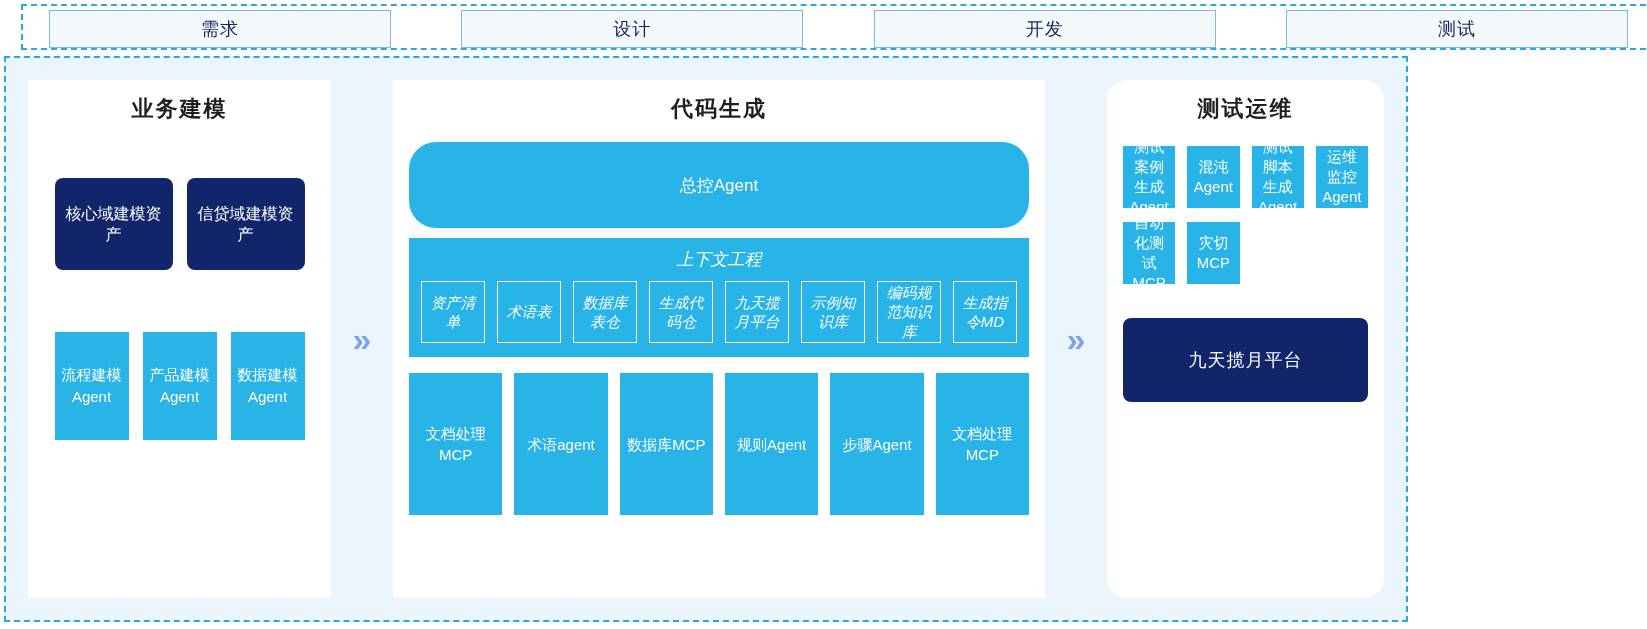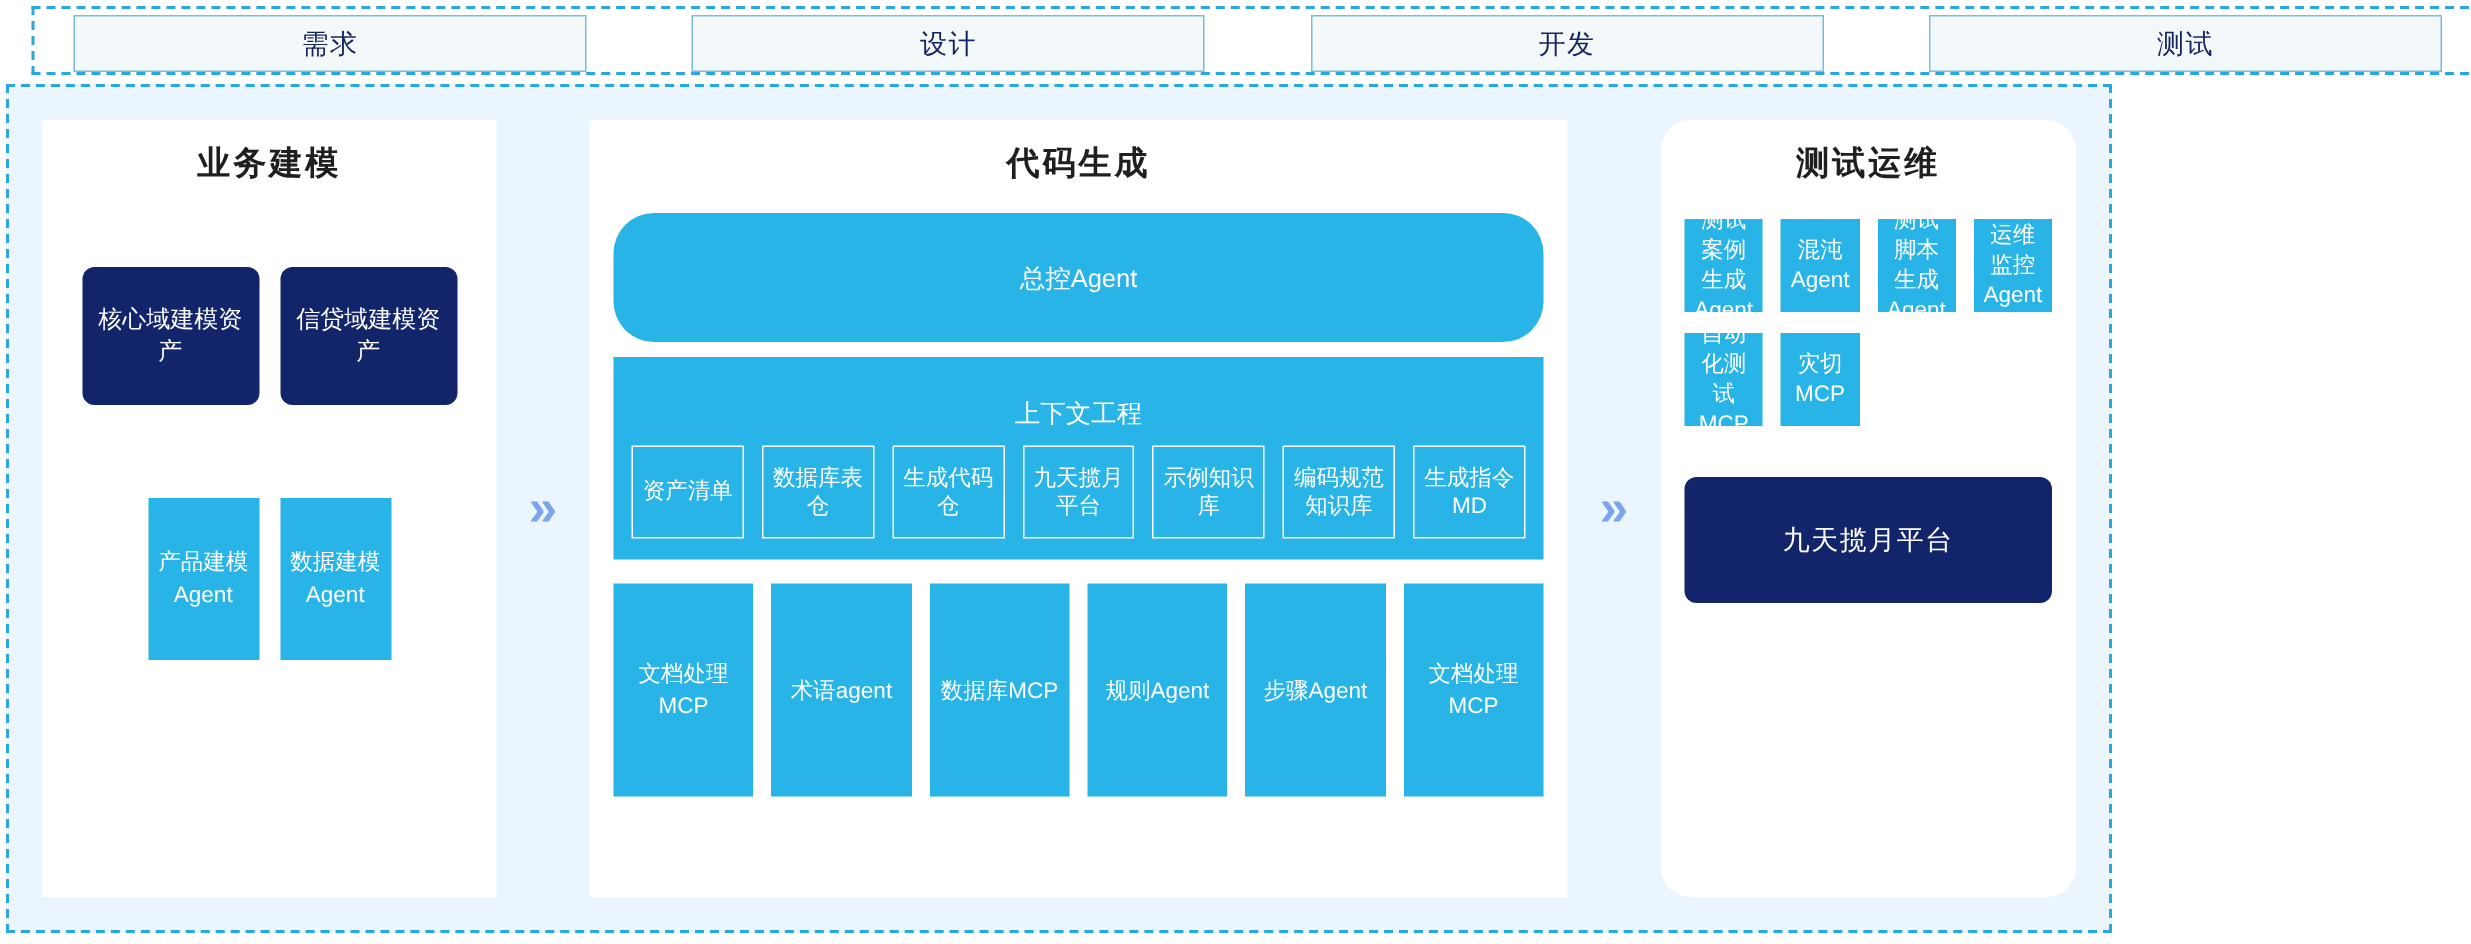--- a/index.html
+++ b/index.html
@@ -128,22 +128,23 @@
     color: #ffffff;
     font-size: 17px;
     display: flex;
     align-items: center;
     justify-content: center;
     border-radius: 27px;
   }
   .ctx-block {
     margin-top: 10px;
     background: #29b4e8;
-    padding: 26px 12px 14px 12px;
-    box-sizing: border-box;
+    padding: 10px 12px 14px 12px;
+    box-sizing: border-box;
+    font-style: italic;
   }
   .ctx-title {
     text-align: center;
     color: #ffffff;
     font-size: 17px;
     margin-bottom: 10px;
   }
   .ctx-row {
     display: flex;
     gap: 12px;
@@ -232,36 +233,38 @@
 
   <div class="panel panel-left">
     <div class="panel-title">业务建模</div>
 
     <div class="navy-row">
       <div class="navy-card">核心域建模资产</div>
       <div class="navy-card">信贷域建模资产</div>
     </div>
 
     <div class="agent-row">
+      <div class="agent-card">流程建模Agent</div>
       <div class="agent-card">产品建模Agent</div>
       <div class="agent-card">数据建模Agent</div>
     </div>
   </div>
 
   <div class="chev">»</div>
 
   <div class="panel panel-center">
     <div class="panel-title">代码生成</div>
 
     <div class="master-bar">总控Agent</div>
 
     <div class="ctx-block">
       <div class="ctx-title">上下文工程</div>
       <div class="ctx-row">
         <div class="ctx-item">资产清单</div>
+        <div class="ctx-item">术语表</div>
         <div class="ctx-item">数据库表仓</div>
         <div class="ctx-item">生成代码仓</div>
         <div class="ctx-item">九天揽月平台</div>
         <div class="ctx-item">示例知识库</div>
         <div class="ctx-item">编码规范知识库</div>
         <div class="ctx-item">生成指令MD</div>
       </div>
     </div>
 
     <div class="mcp-row">

